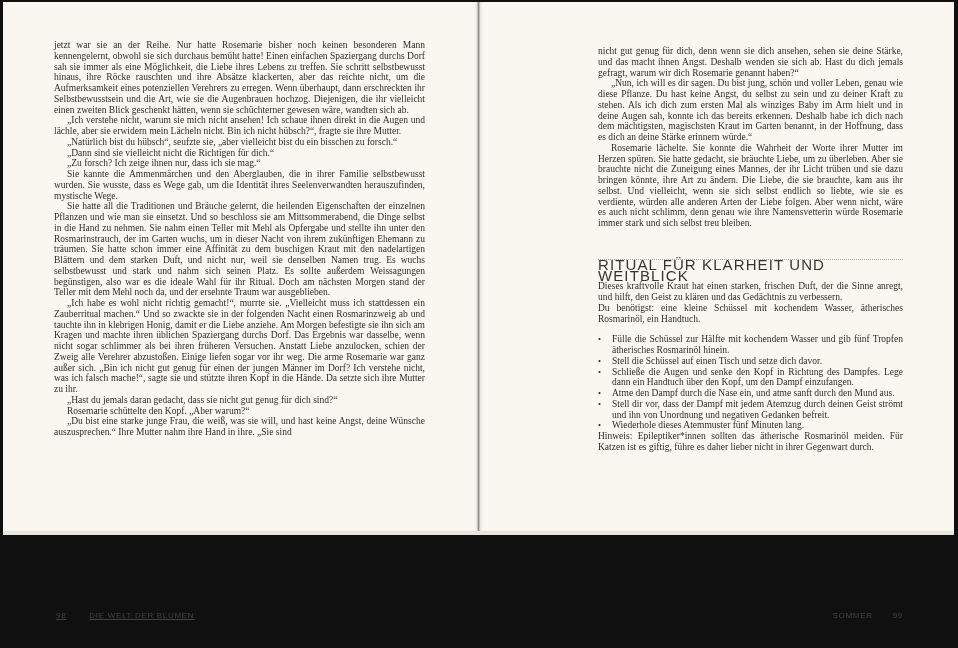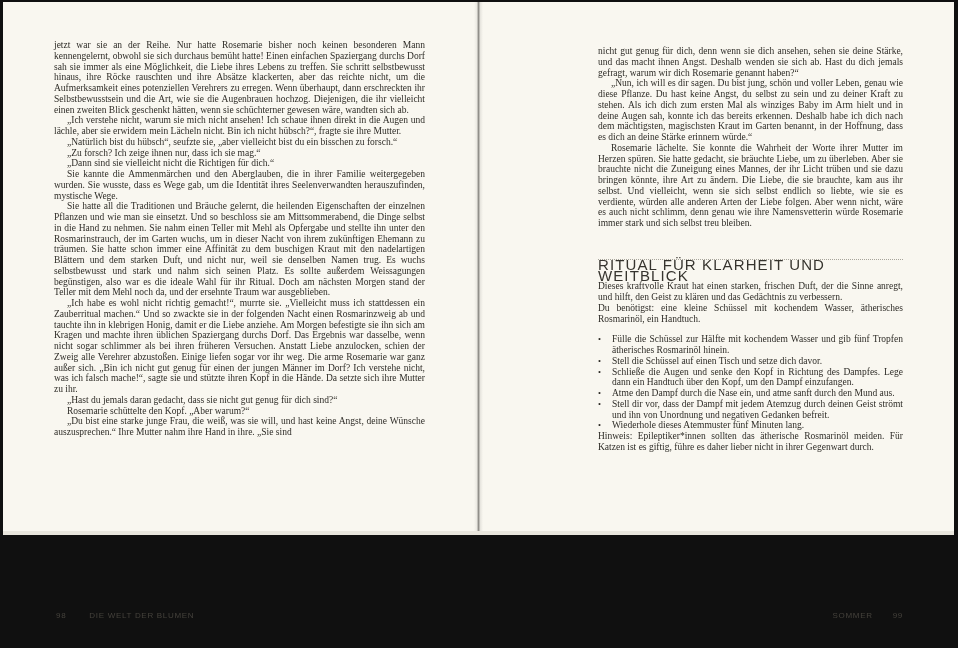--- a/index.html
+++ b/index.html
@@ -58,37 +58,37 @@
     text-align:left;color:#2e2c27;
   }
   .step .step-text{flex:1;text-align:justify;}
   .ritual-note{margin-top:34px;}
   .footer{
     position:absolute;top:609px;
     font-family:"Liberation Sans", sans-serif;
     font-size:8px;letter-spacing:0.7px;color:#45423c;
     display:flex;align-items:baseline;
   }
-  .footer-left{left:53px;gap:23px;}
+  .footer-left{left:53px;gap:23px;text-decoration:underline;}
   .footer-right{right:51px;gap:20px;text-align:right;}
 </style>
 </head>
 <body>
 
 <div class="spread">
   <div class="paper">
 
     <div>
       <div class="body-col body-left">
         <p>jetzt war sie an der Reihe. Nur hatte Rosemarie bisher noch keinen besonderen Mann kennengelernt, obwohl sie sich durchaus bemüht hatte! Einen einfachen Spaziergang durchs Dorf sah sie immer als eine Möglichkeit, die Liebe ihres Lebens zu treffen. Sie schritt selbstbewusst hinaus, ihre Röcke rauschten und ihre Absätze klackerten, aber das reichte nicht, um die Aufmerksamkeit eines potenziellen Verehrers zu erregen. Wenn überhaupt, dann erschreckten ihr Selbstbewusstsein und die Art, wie sie die Augenbrauen hochzog. Diejenigen, die ihr vielleicht einen zweiten Blick geschenkt hätten, wenn sie schüchterner gewesen wäre, wandten sich ab.</p>
         <p class="ind">„Ich verstehe nicht, warum sie mich nicht ansehen! Ich schaue ihnen direkt in die Augen und lächle, aber sie erwidern mein Lächeln nicht. Bin ich nicht hübsch?“, fragte sie ihre Mutter.</p>
         <p class="ind">„Natürlich bist du hübsch“, seufzte sie, „aber vielleicht bist du ein bisschen zu forsch.“</p>
+        <p class="ind">„Dann sind sie vielleicht nicht die Richtigen für dich.“</p>
         <p class="ind">„Zu forsch? Ich zeige ihnen nur, dass ich sie mag.“</p>
-        <p class="ind">„Dann sind sie vielleicht nicht die Richtigen für dich.“</p>
-        <p class="ind">Sie kannte die Ammenmärchen und den Aberglauben, die in ihrer Familie weitergegeben wurden. Sie wusste, dass es Wege gab, um die Identität ihres Seelenverwandten herauszufinden, mystische Wege.</p>
+        <p class="ind">Sie kannte die Ammenmärchen und den Aberglauben, die in ihrer Familie selbstbewusst wurden. Sie wusste, dass es Wege gab, um die Identität ihres Seelenverwandten herauszufinden, mystische Wege.</p>
         <p class="ind">Sie hatte all die Traditionen und Bräuche gelernt, die heilenden Eigenschaften der einzelnen Pflanzen und wie man sie einsetzt. Und so beschloss sie am Mittsommerabend, die Dinge selbst in die Hand zu nehmen. Sie nahm einen Teller mit Mehl als Opfergabe und stellte ihn unter den Rosmarinstrauch, der im Garten wuchs, um in dieser Nacht von ihrem zukünftigen Ehemann zu träumen. Sie hatte schon immer eine Affinität zu dem buschigen Kraut mit den nadelartigen Blättern und dem starken Duft, und nicht nur, weil sie denselben Namen trug. Es wuchs selbstbewusst und stark und nahm sich seinen Platz. Es sollte außerdem Weissagungen begünstigen, also war es die ideale Wahl für ihr Ritual. Doch am nächsten Morgen stand der Teller mit dem Mehl noch da, und der ersehnte Traum war ausgeblieben.</p>
         <p class="ind">„Ich habe es wohl nicht richtig gemacht!“, murrte sie. „Vielleicht muss ich stattdessen ein Zauberritual machen.“ Und so zwackte sie in der folgenden Nacht einen Rosmarinzweig ab und tauchte ihn in klebrigen Honig, damit er die Liebe anziehe. Am Morgen befestigte sie ihn sich am Kragen und machte ihren üblichen Spaziergang durchs Dorf. Das Ergebnis war dasselbe, wenn nicht sogar schlimmer als bei ihren früheren Versuchen. Anstatt Liebe anzulocken, schien der Zweig alle Verehrer abzustoßen. Einige liefen sogar vor ihr weg. Die arme Rosemarie war ganz außer sich. „Bin ich nicht gut genug für einen der jungen Männer im Dorf? Ich verstehe nicht, was ich falsch mache!“, sagte sie und stützte ihren Kopf in die Hände. Da setzte sich ihre Mutter zu ihr.</p>
         <p class="ind">„Hast du jemals daran gedacht, dass sie nicht gut genug für dich sind?“</p>
         <p class="ind">Rosemarie schüttelte den Kopf. „Aber warum?“</p>
         <p class="ind">„Du bist eine starke junge Frau, die weiß, was sie will, und hast keine Angst, deine Wünsche auszusprechen.“ Ihre Mutter nahm ihre Hand in ihre. „Sie sind</p>
       </div>
       <div class="footer footer-left">
         <span>98</span>
         <span>DIE WELT DER BLUMEN</span>
       </div>

